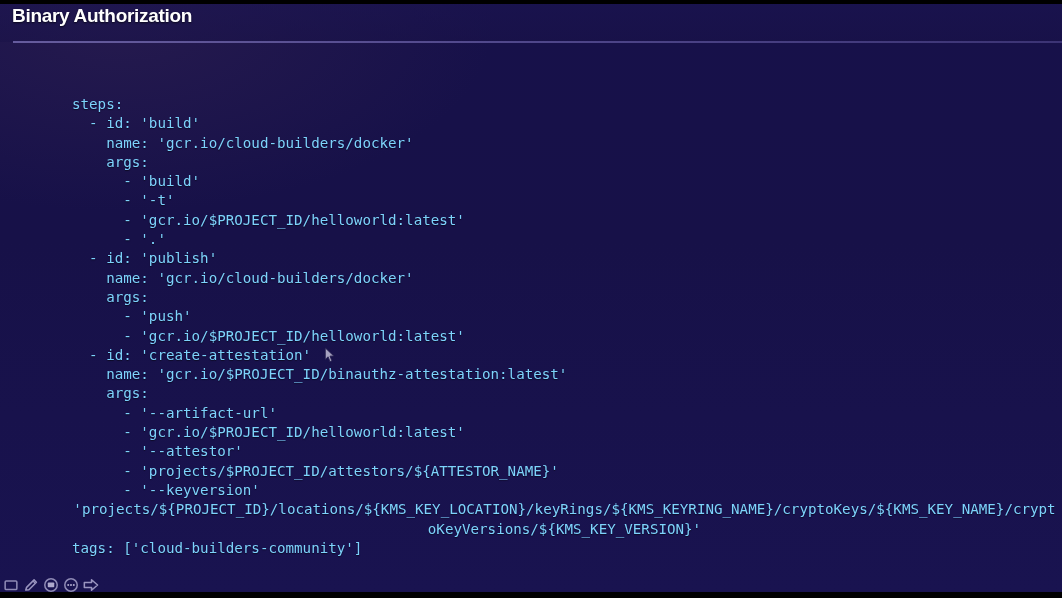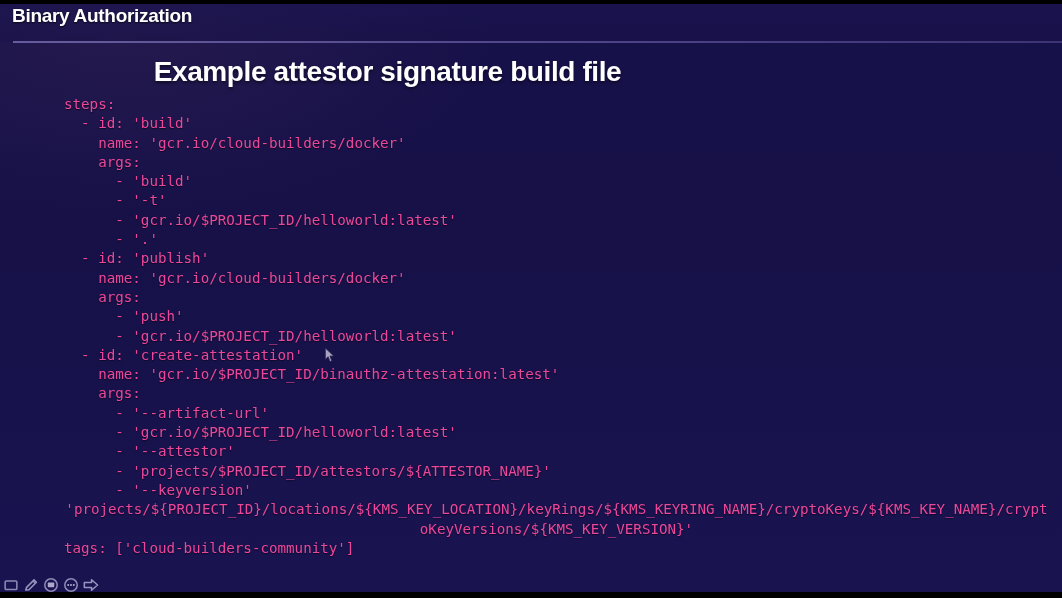--- a/index.html
+++ b/index.html
@@ -75,27 +75,27 @@
     font-size: 28px;
     font-weight: bold;
     letter-spacing: -0.4px;
     color: #ffffff;
     text-shadow: 0 2px 3px rgba(0,0,0,0.5);
     white-space: nowrap;
   }
 
   .code-block {
     position: absolute;
-    left: 64px;
+    left: 72px;
     top: 95px;
     width: 985px;
     font-family: "DejaVu Sans Mono", "Liberation Mono", monospace;
     font-size: 14.2px;
     line-height: 19.3px;
-    color: #ec4899;
+    color: #7dd3fc;
     white-space: pre;
     text-shadow: 0 1px 1px rgba(0,0,0,0.5);
   }
   .code-line {
     white-space: pre;
     height: 19.3px;
   }
   .code-line.wrap {
     white-space: pre-wrap;
     word-break: break-all;
@@ -137,21 +137,20 @@
 <div id="slide">
 
   <div class="canvas"></div>
 
   <div class="header-band"></div>
 
   <div class="header-title">Binary Authorization</div>
 
   <div class="header-rule"></div>
 
-  <div class="slide-title">Example attestor signature build file</div>
 
   <div class="code-block" id="code-block"><div class="code-line">steps:</div><div class="code-line">  - id: 'build'</div><div class="code-line">    name: 'gcr.io/cloud-builders/docker'</div><div class="code-line">    args:</div><div class="code-line">      - 'build'</div><div class="code-line">      - '-t'</div><div class="code-line">      - 'gcr.io/$PROJECT_ID/helloworld:latest'</div><div class="code-line">      - '.'</div><div class="code-line">  - id: 'publish'</div><div class="code-line">    name: 'gcr.io/cloud-builders/docker'</div><div class="code-line">    args:</div><div class="code-line">      - 'push'</div><div class="code-line">      - 'gcr.io/$PROJECT_ID/helloworld:latest'</div><div class="code-line">  - id: 'create-attestation'</div><div class="code-line">    name: 'gcr.io/$PROJECT_ID/binauthz-attestation:latest'</div><div class="code-line">    args:</div><div class="code-line">      - '--artifact-url'</div><div class="code-line">      - 'gcr.io/$PROJECT_ID/helloworld:latest'</div><div class="code-line">      - '--attestor'</div><div class="code-line">      - 'projects/$PROJECT_ID/attestors/${ATTESTOR_NAME}'</div><div class="code-line">      - '--keyversion'</div><div class="code-line wrap">'projects/${PROJECT_ID}/locations/${KMS_KEY_LOCATION}/keyRings/${KMS_KEYRING_NAME}/cryptoKeys/${KMS_KEY_NAME}/cryptoKeyVersions/${KMS_KEY_VERSION}'</div><div class="code-line">tags: ['cloud-builders-community']</div></div>
 
   <div class="toolbar">
     <svg class="tb-icon" viewBox="0 0 20 20">
       <rect x="3.5" y="5.5" width="13" height="9.5" rx="1.2" fill="none" stroke="#a9a5cc" stroke-width="1.7"></rect>
     </svg>
     <svg class="tb-icon" viewBox="0 0 20 20">
       <path d="M4.2 15.6 L5.1 12.6 L13.4 4.3 L16 6.9 L7.7 15.2 Z" fill="none" stroke="#b6b1d8" stroke-width="1.7" stroke-linejoin="round"></path>
       <path d="M12.2 5.5 L14.8 8.1" stroke="#b6b1d8" stroke-width="1.4"></path>

